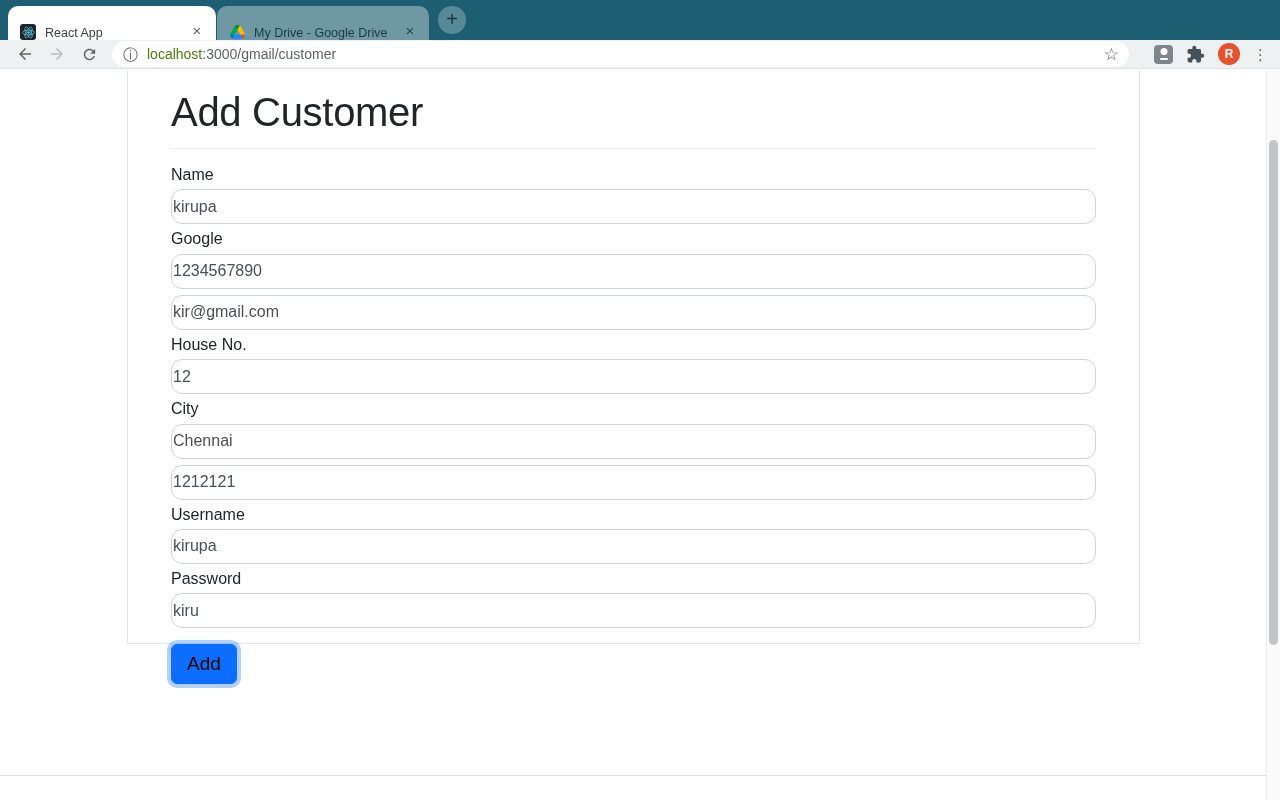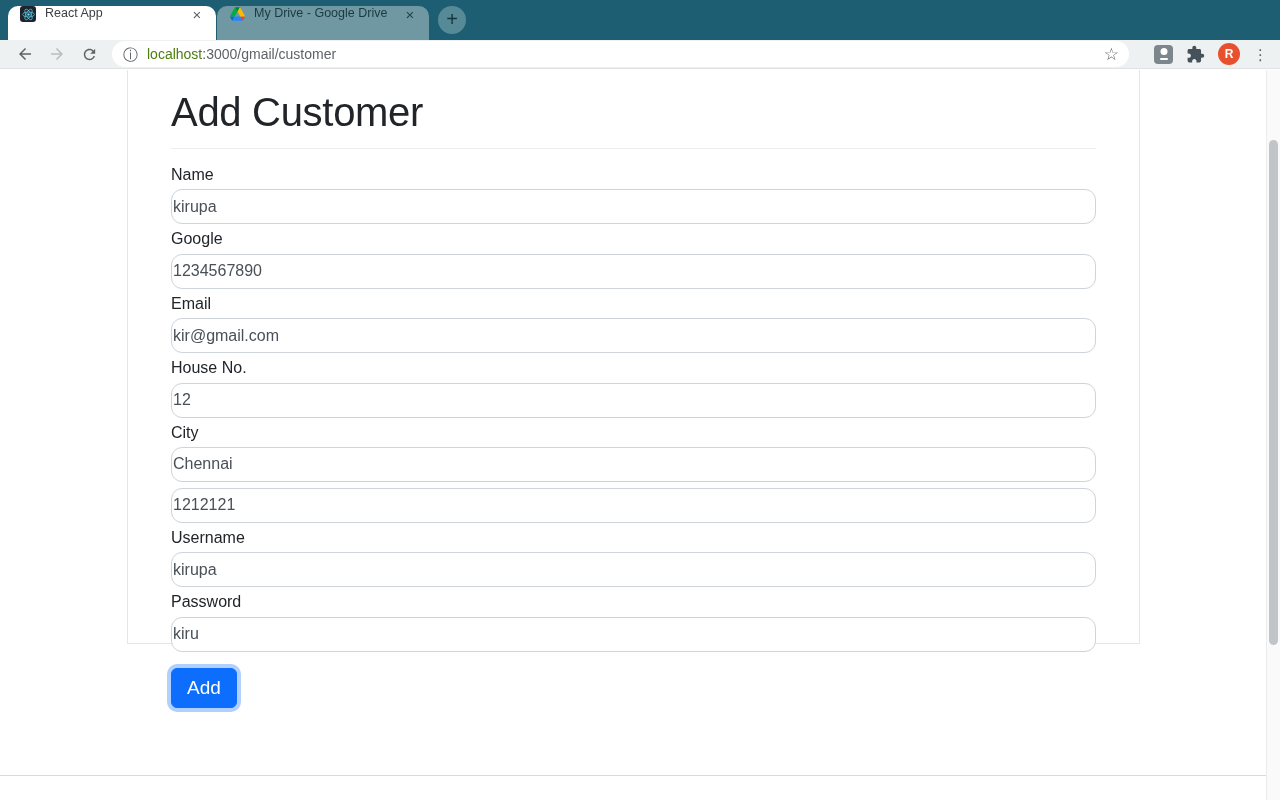--- a/index.html
+++ b/index.html
@@ -1,21 +1,21 @@
 <!DOCTYPE html>
 <html><head>
 <meta charset="utf-8">
 <style>
   * { box-sizing: border-box; margin: 0; padding: 0; }
   html, body { width: 1280px; height: 800px; overflow: hidden; }
   body { font-family: "Liberation Sans", "DejaVu Sans", sans-serif; background: #fff; position: relative; }
 
   
   .tabstrip { height: 40px; background: #1d5e73; display: flex; align-items: flex-end; padding-left: 8px; }
-  .tab { height: 34px; display: flex; align-items: flex-start; border-radius: 10px 10px 0 0; padding: 0 10px 0 12px; position: relative; }
+  .tab { height: 34px; display: flex; align-items: flex-end; border-radius: 10px 10px 0 0; padding: 0 10px 0 12px; position: relative; }
   .tab.active { background: #ffffff; width: 208px; }
   .tab.inactive { background: #6f98a2; width: 212px; margin-left: 1px; }
   .tab-title { font-size: 12.5px; color: #3c4043; margin-left: 9px; flex: 1; white-space: nowrap; overflow: hidden; }
   .tab.inactive .tab-title { color: #1b3a41; }
   .tab-close { font-size: 15px; color: #5f6368; width: 18px; height: 18px; line-height: 17px; text-align: center; border-radius: 50%; }
   .tab.inactive .tab-close { color: #24454d; }
   .favicon { width: 16px; height: 16px; display: inline-flex; align-items: center; justify-content: center; flex: none; }
   .react-fav { background: #20232a; border-radius: 3px; }
   .newtab { width: 28px; height: 28px; border-radius: 50%; background: #55899677; background: #578a97; margin: 0 0 6px 9px; color: #16333b; font-size: 20px; line-height: 26px; text-align: center; flex: none; }
 
@@ -35,21 +35,21 @@
   .dots { font-size: 15px; color: #5f6368; letter-spacing: 0; line-height: 1; }
 
   
   .page { position: absolute; top: 70px; left: 0; right: 0; bottom: 0; background: #fff; }
   .card { margin-left: 127px; width: 1013px; height: 574px; border-left: 1px solid #e4e7ea; border-right: 1px solid #e4e7ea; border-bottom: 1px solid #e4e7ea; padding: 22px 43px 0 43px; }
   .page-title { font-size: 40px; font-weight: 500; color: #212529; line-height: 1.0; margin-bottom: 16px; letter-spacing: -0.3px; }
   .title-rule { border: 0; border-top: 1px solid #eceef0; margin: 0 0 17px 0; }
   .form-group { margin-bottom: 6px; }
   .form-group label { display: block; font-size: 16px; color: #212529; line-height: 1.15; margin-bottom: 5px; }
   .form-control { display: block; width: 100%; height: 35px; padding: 6px 1px; font-size: 16px; font-family: "Liberation Sans", "DejaVu Sans", sans-serif; color: #495057; background: #fff; border: 1px solid #ced4da; border-radius: 11px; outline: none; }
-  .btn-primary { margin-top: 10px; background: #0d6efd; color: #ffffff; border: 1px solid #0d6efd; border-radius: 6px; padding: 8px 15px; font-size: 19px; font-family: "Liberation Sans", "DejaVu Sans", sans-serif; box-shadow: 0 0 0 4px rgba(13,110,253,0.32); cursor: pointer; }
+  .btn-primary { margin-top: 10px; background: #0d6efd; color: #000000; border: 1px solid #0d6efd; border-radius: 6px; padding: 8px 15px; font-size: 19px; font-family: "Liberation Sans", "DejaVu Sans", sans-serif; box-shadow: 0 0 0 4px rgba(13,110,253,0.32); cursor: pointer; }
   .bottom-rule { position: absolute; top: 705px; left: 0; width: 100%; border-top: 1px solid #d8dbde; }
 
   
   .scroll-track { position: absolute; top: 0; right: 0; bottom: 0; width: 14px; background: #fafafa; border-left: 1px solid #ececec; }
   .scroll-thumb { position: absolute; top: 70px; right: 2px; width: 9px; height: 505px; background: #c2c5c8; border-radius: 5px; }
 </style>
 </head>
 <body>
 
 <div>
@@ -133,21 +133,20 @@
       <label>Name</label>
       <input class="form-control" value="kirupa" style="">
     </div>
 
     <div class="form-group">
       <label>Google</label>
       <input class="form-control" value="1234567890" style="">
     </div>
 
     <div class="form-group">
-      <label>Email</label>
       <input class="form-control" value="kir@gmail.com" style="">
     </div>
 
     <div class="form-group">
       <label>House No.</label>
       <input class="form-control" value="12" style="">
     </div>
 
     <div class="form-group">
       <label>City</label>

